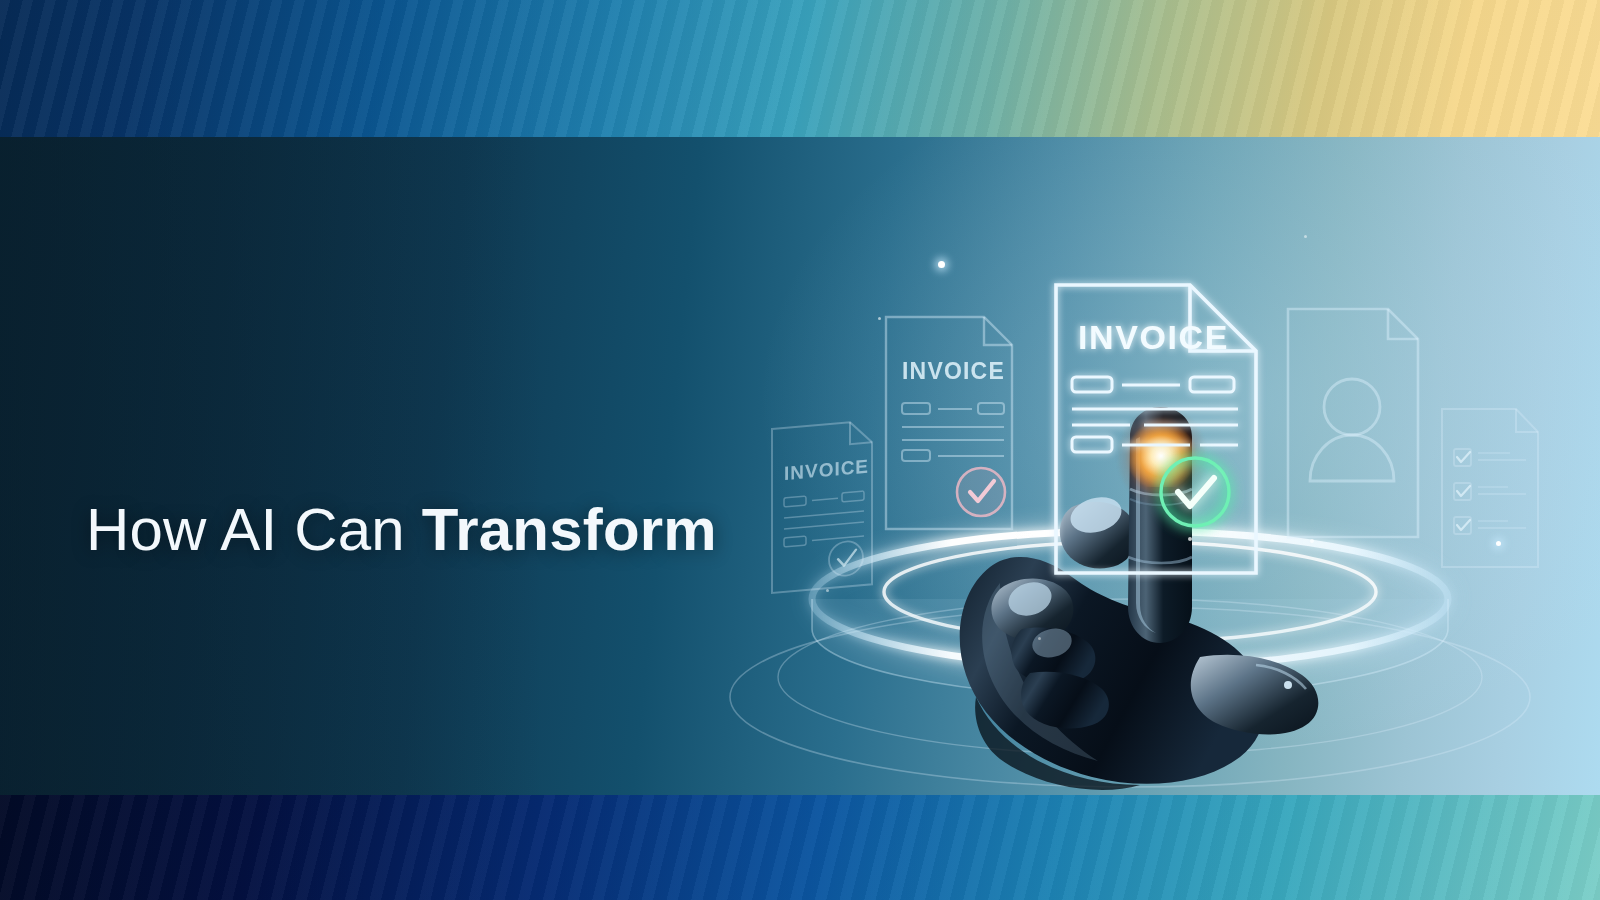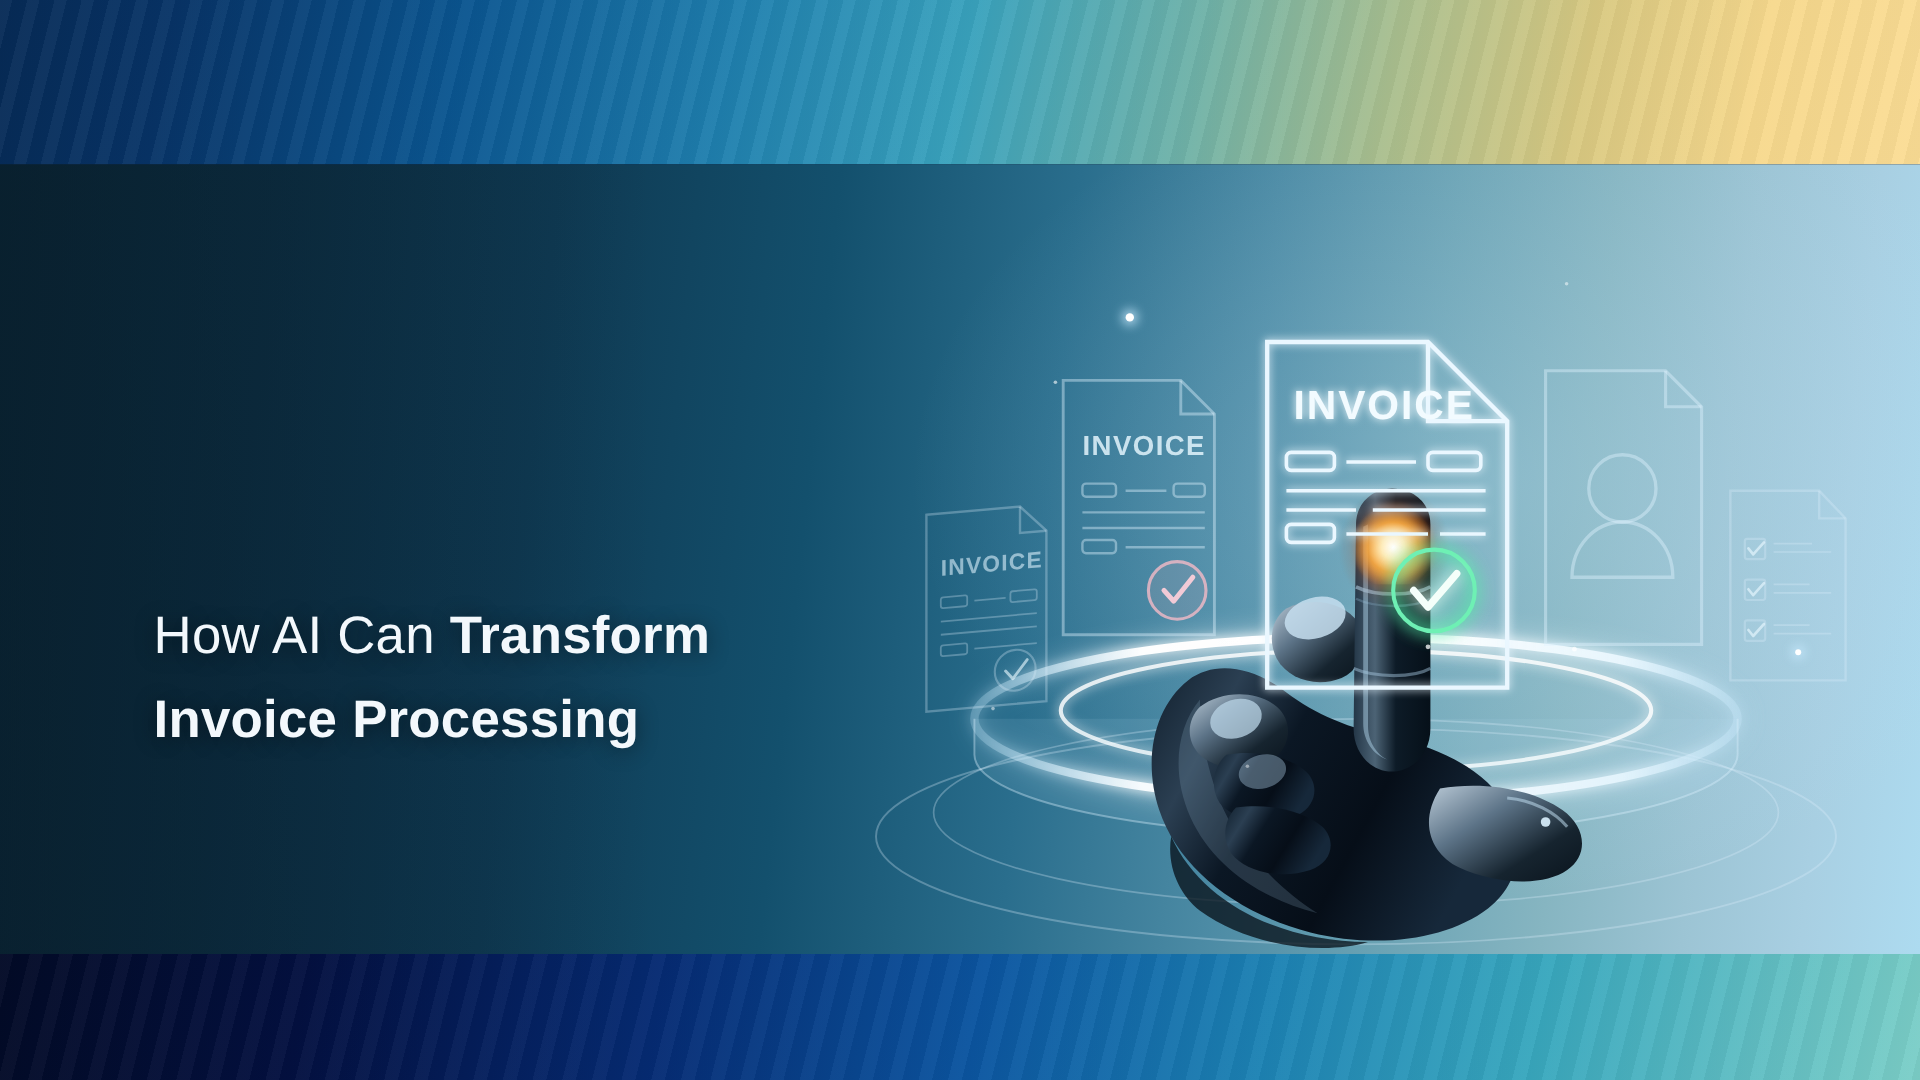--- a/index.html
+++ b/index.html
@@ -53,23 +53,22 @@
                 rgba(190,225,245,.28), rgba(190,225,245,0) 70%);
   }
   .hero .vign{
     position:absolute;inset:0;
     background:linear-gradient(90deg, rgba(6,24,36,.55) 0%, rgba(6,24,36,0) 34%);
   }
 
   
   .headline{
     position:absolute;left:86px;top:358px;width:760px;
-    color:#f3f8fc;font-size:44px;line-height:70px;letter-spacing:.2px;
+    color:#f3f8fc;font-size:60px;line-height:70px;letter-spacing:.2px;
     text-shadow:0 2px 18px rgba(0,0,0,.45);
-    margin-left:42px;
   }
   .headline .lt{font-weight:300;}
   .headline .bd{font-weight:700;}
 
   
   .scene{position:absolute;left:700px;top:0;width:900px;height:658px;}
   .scene svg{position:absolute;left:0;top:0;}
 
   .doc-line{fill:none;stroke:#eaf7ff;}
   .doc-faint{fill:none;stroke:rgba(225,243,255,.42);}
@@ -104,21 +103,20 @@
   <div class="band-top">
     <div class="streaks"></div>
   </div>
 
   <div class="hero">
     <div class="haze"></div>
     <div class="vign"></div>
 
     <div class="headline">
       <div><span class="lt">How AI Can </span><span class="bd">Transform</span></div>
-      <div class="bd">Invoice Processing</div>
     </div>
 
     <div class="scene">
 
       <svg width="900" height="658" viewBox="0 0 900 658">
         <defs>
           <linearGradient id="ringg" x1="0" y1="0" x2="1" y2="0">
             <stop offset="0%" stop-color="rgba(190,228,248,.25)"></stop>
             <stop offset="22%" stop-color="rgba(255,255,255,.98)"></stop>
             <stop offset="55%" stop-color="rgba(255,255,255,1)"></stop>

